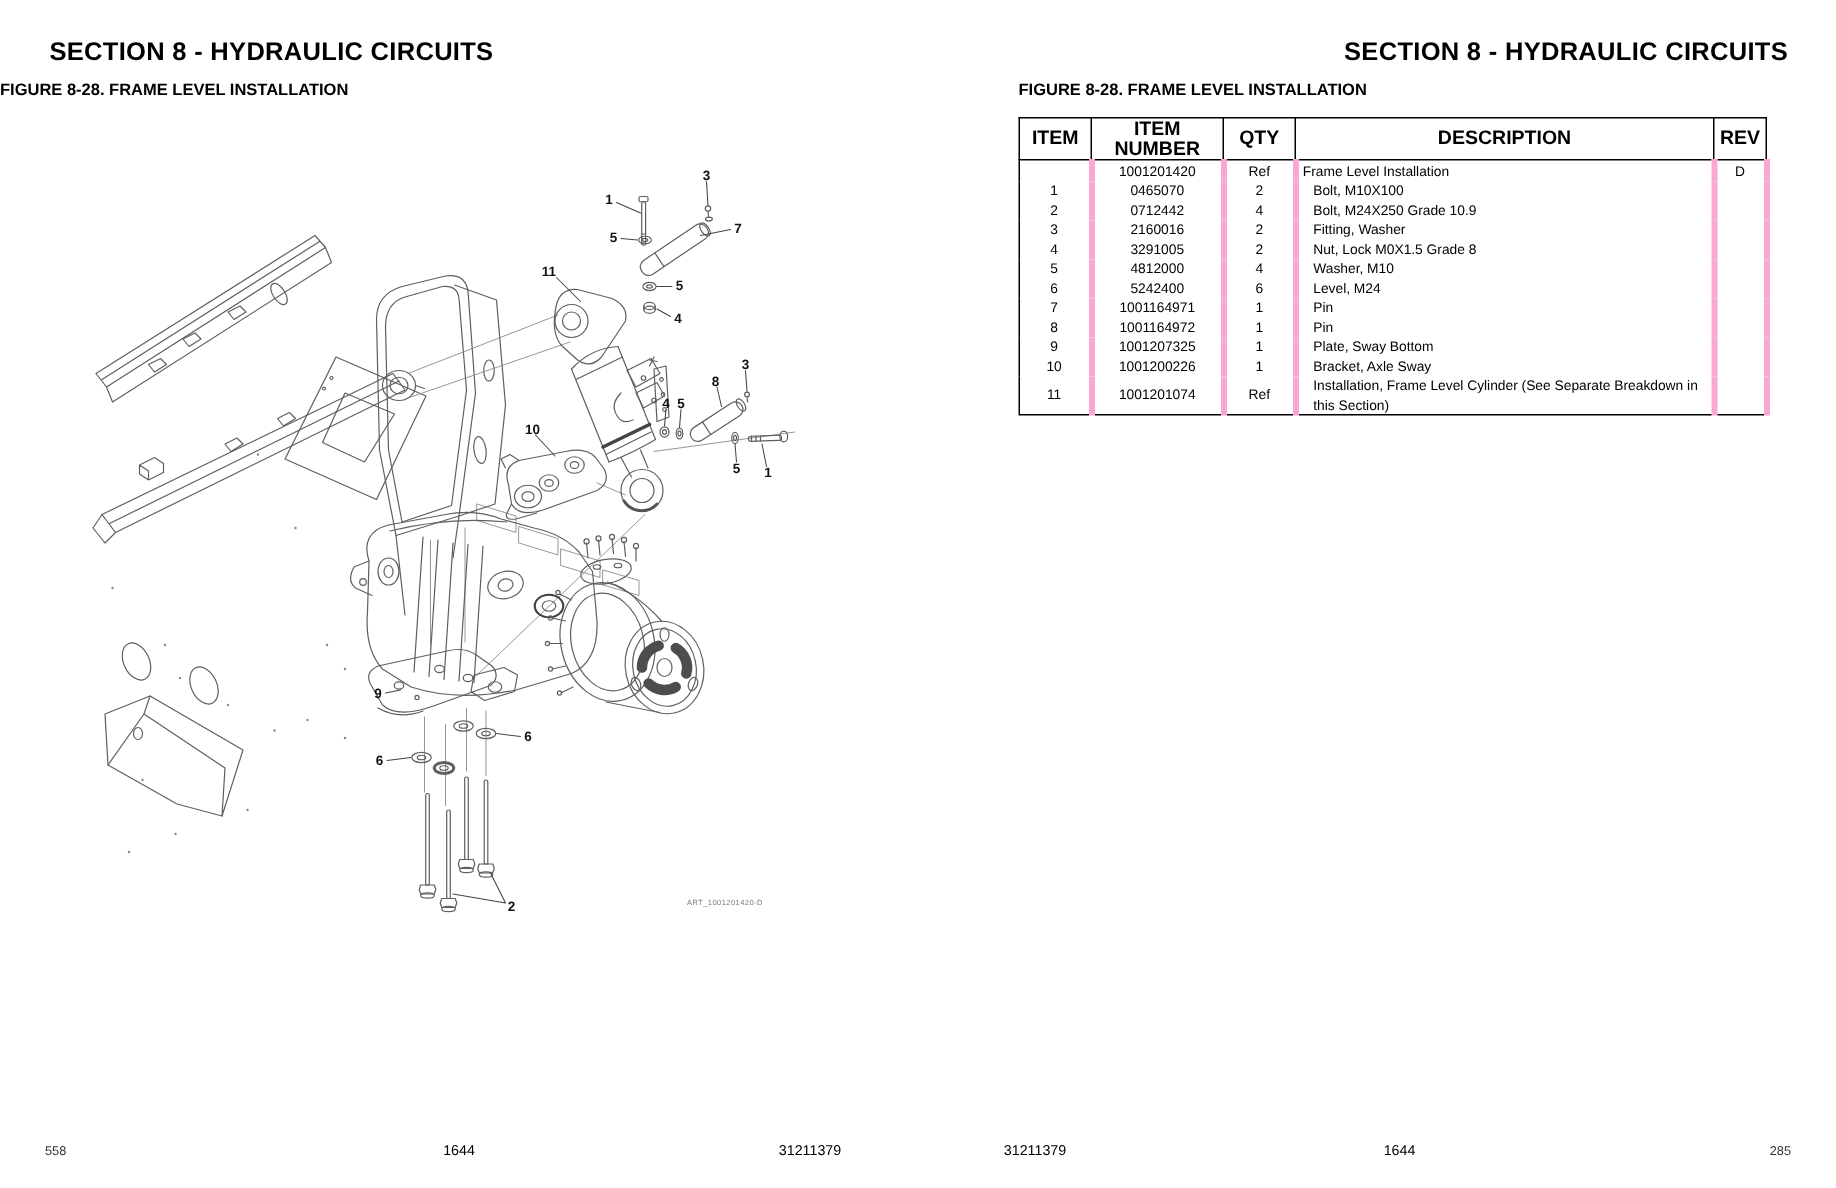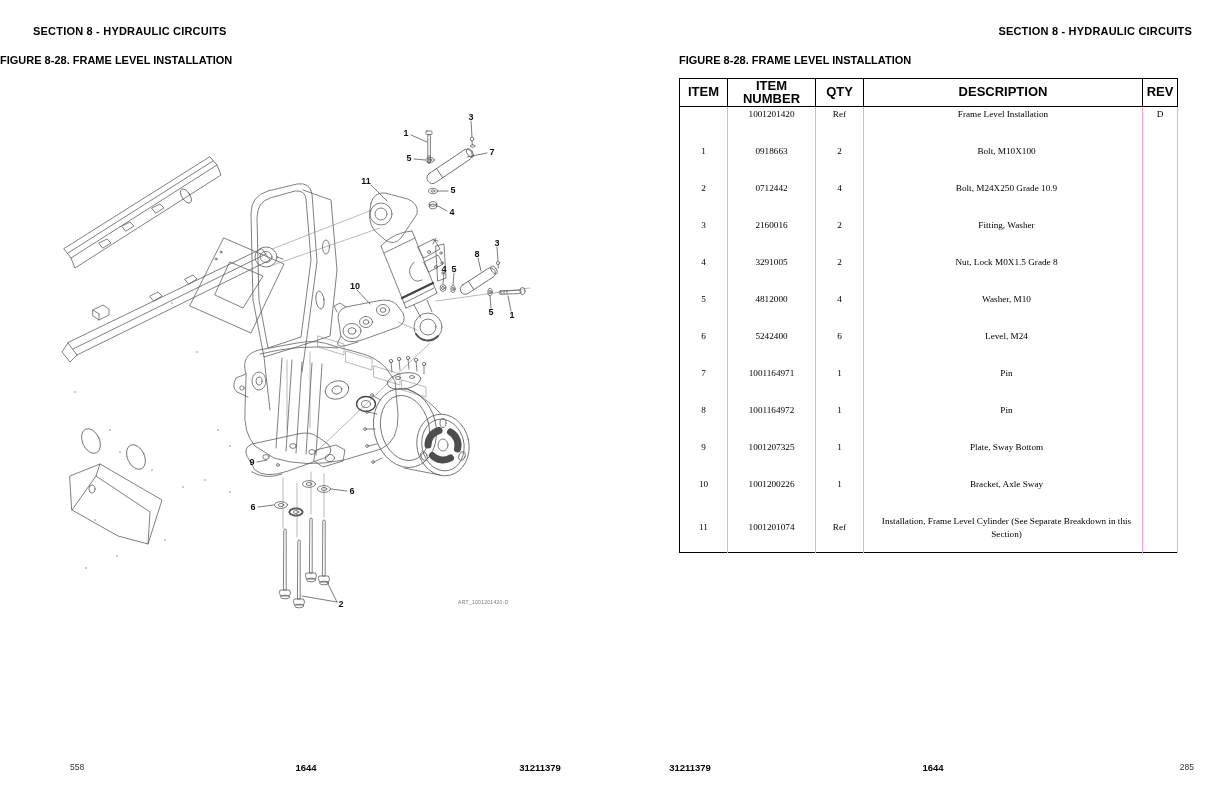--- a/index.html
+++ b/index.html
@@ -1,48 +1,48 @@
 <!DOCTYPE html>
 <html><head>
 <meta charset="utf-8">
 <style>
   html,body{margin:0;padding:0;background:#fff;}
   .page{position:relative;width:1224px;height:792px;background:#ffffff;
         font-family:"Liberation Sans",sans-serif;overflow:hidden;color:#000;}
 
-  .section-title{position:absolute;top:25px;font-weight:bold;font-size:11px;
+  .section-title{position:absolute;top:25px;font-weight:bold;font-size:17px;
                  letter-spacing:.2px;white-space:nowrap;}
   .section-title.left{left:33px;}
   .section-title.right{right:32px;}
 
   .figure-title{position:absolute;top:54px;font-weight:bold;font-size:11px;
                 text-align:left;white-space:nowrap;}
   .figure-title.left{left:0;width:592px;}
   .figure-title.right{left:679px;width:498px;}
 
   
   .parts-table{position:absolute;left:679px;top:78px;width:498px;
                border-collapse:collapse;table-layout:fixed;
                font-size:9.2px;line-height:12.5px;}
   .parts-table th{border:1.4px solid #000;border-bottom:1px solid #000;
                   font-size:13px;font-weight:bold;height:15px;padding:1px 2px;
                   text-align:center;}
-  .parts-table td{border-left:1px solid #000;border-right:1px solid #f9a8d4;
-                  padding:12px 3px;height:13px;vertical-align:middle;font-family:Liberation Serif, serif;}
+  .parts-table td{border-left:1px solid #000;border-right:4px solid #f9a8d4;
+                  padding:0 3px;height:13px;vertical-align:middle;}
   .parts-table{border:1.4px solid #000;}
   .parts-table tbody tr:first-child td{padding-top:1px;}
   .col-item{width:48px;} .col-part{width:88px;} .col-qty{width:48px;}
   .col-desc{width:279px;} .col-rev{width:35px;}
-  td.c{text-align:center;} td.l{text-align:center;}
+  td.c{text-align:center;} td.l{text-align:left;}
   td.desc-pad{padding-left:10px;margin-top:24px;}
 
   
-  .footer-item{position:absolute;top:762px;font-size:9.5px;font-weight:bold;white-space:nowrap;}
+  .footer-item{position:absolute;top:762px;font-size:9.5px;font-weight:normal;white-space:nowrap;}
   .footer-pageno{font-weight:normal;font-size:8.5px;color:#333;}
-  .f-558{left:30px;margin-left:40px;}
+  .f-558{left:30px;}
   .f-1644-left{left:0;width:612px;text-align:center;}
   .f-31211379-left{left:495px;width:90px;text-align:center;}
   .f-31211379-right{left:645px;width:90px;text-align:center;}
   .f-1644-right{left:883px;width:100px;text-align:center;}
   .f-559{right:30px;}
 
   .diagram{position:absolute;left:0;top:0;}
   .art-ref{position:absolute;left:458px;top:599px;font-size:5px;color:#777;
            letter-spacing:.3px;}
 
@@ -384,21 +384,21 @@
     <tbody id="parts-table-body">
         <tr>
           <td class="c"></td>
           <td class="c">1001201420</td>
           <td class="c">Ref</td>
           <td class="l">Frame Level Installation</td>
           <td class="c">D</td>
         </tr>
         <tr>
           <td class="c">1</td>
-          <td class="c">0918663</td>
+          <td class="c">0465070</td>
           <td class="c">2</td>
           <td class="l desc-pad">Bolt, M10X100</td>
           <td class="c"></td>
         </tr>
         <tr>
           <td class="c">2</td>
           <td class="c">0712442</td>
           <td class="c">4</td>
           <td class="l desc-pad">Bolt, M24X250 Grade 10.9</td>
           <td class="c"></td>

